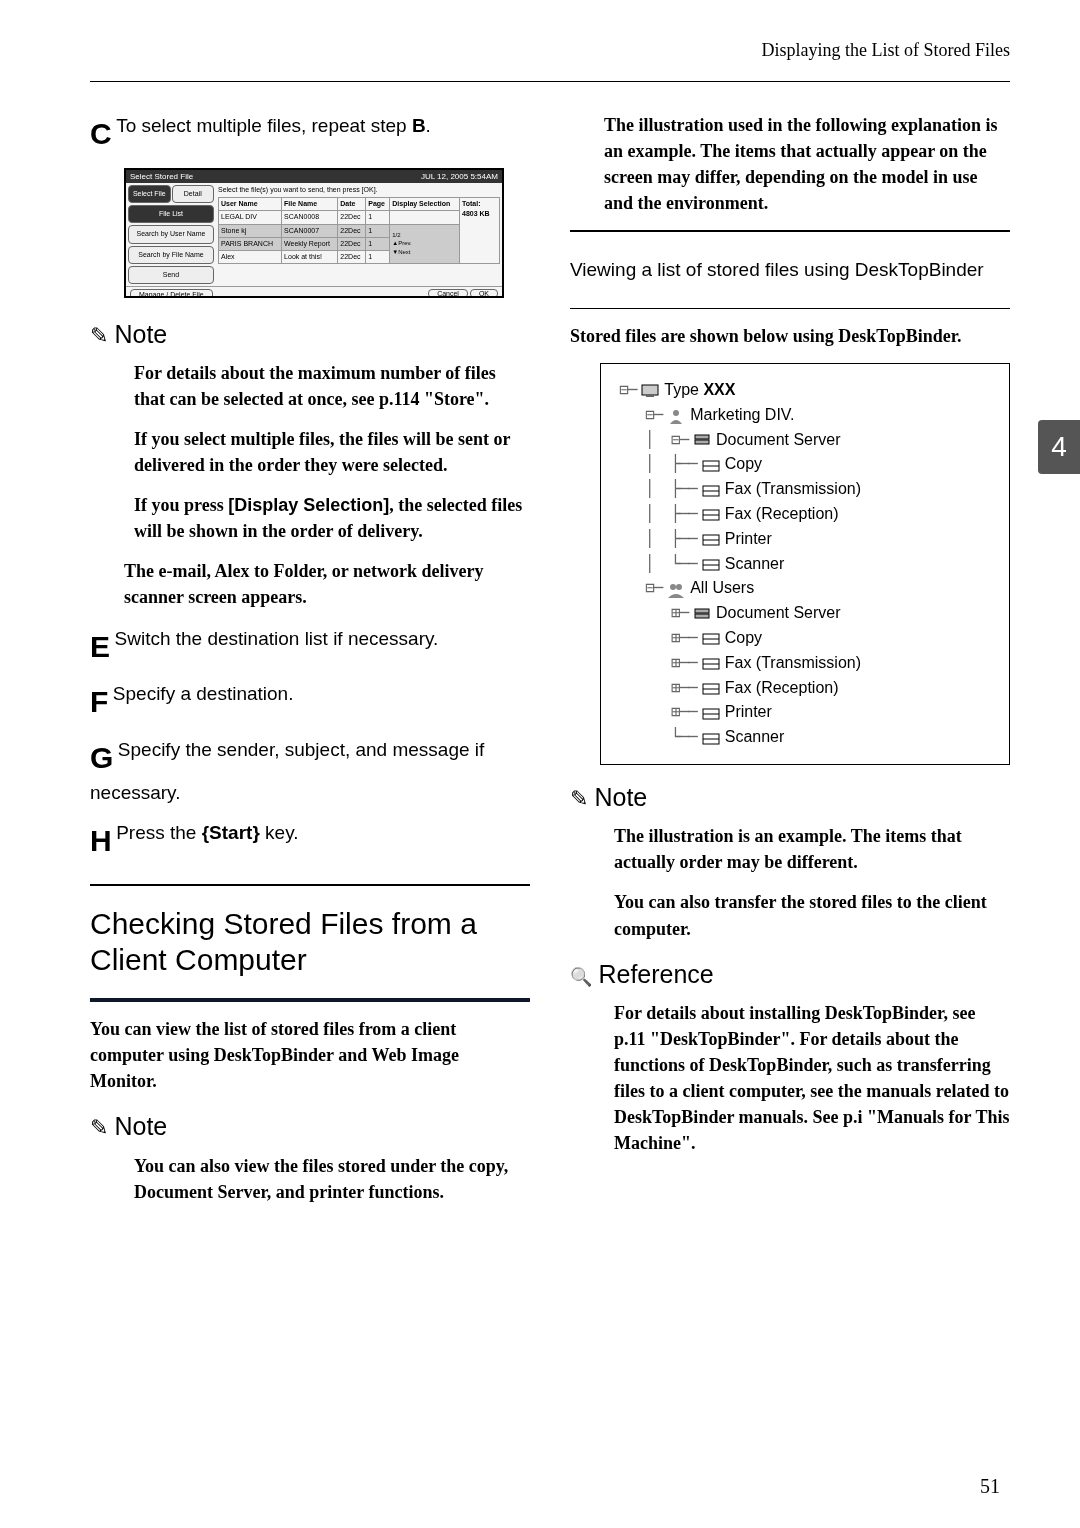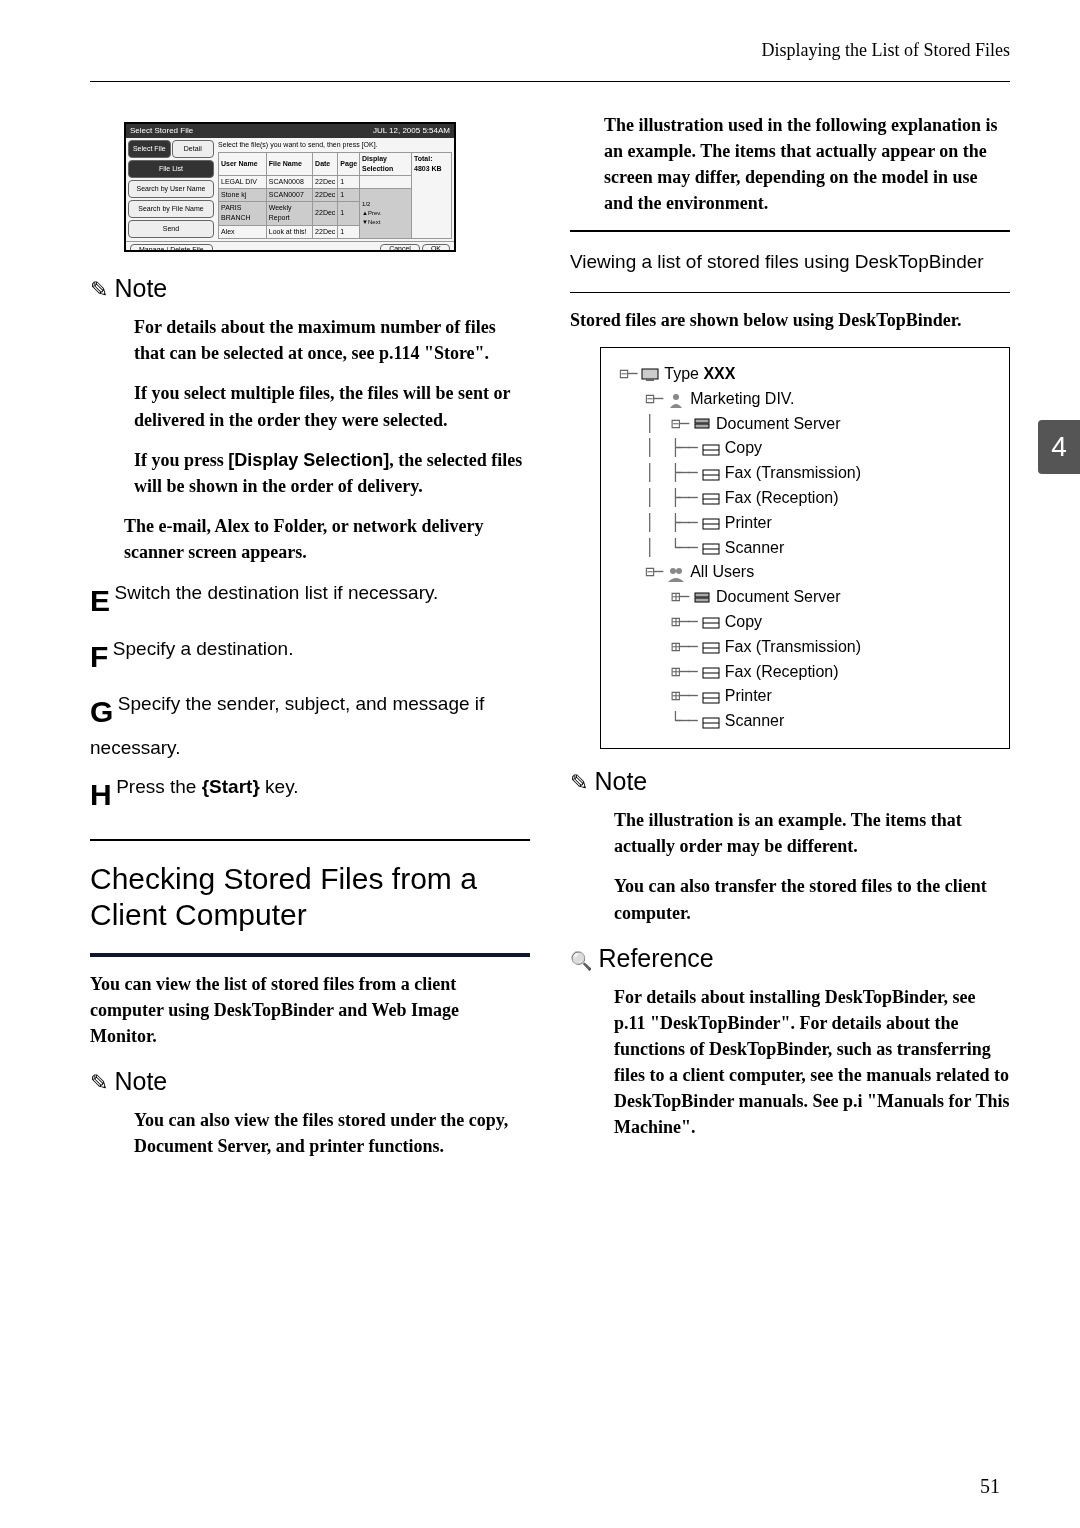--- a/index.html
+++ b/index.html
@@ -39,21 +39,21 @@
     font-size: 19px;
   }
   .step-row { margin-bottom: 12px; }
   .step-indent { margin-left: 34px; }
   .bold-key {
     font-family: Arial, Helvetica, sans-serif;
     font-weight: bold;
   }
   .screenshot-box {
     border: 2px solid #000;
-    width: 332px;
+    width: 380px;
     height: 130px;
     margin: 10px 0 18px 34px;
     background: #f5f5f5;
     font-family: Arial, sans-serif;
     display: flex;
     flex-direction: column;
     overflow: hidden;
   }
   .sb-titlebar {
     background: #333; color: #fff; font-size: 8px;
@@ -106,21 +106,21 @@
   }
   .body-serif-bold {
     font-weight: bold;
     margin-bottom: 14px;
   }
   .sub-section {
     font-family: Arial, Helvetica, sans-serif;
     font-size: 19px;
     border-top: 2px solid #000;
     border-bottom: 1px solid #000;
-    padding: 16px 0;
+    padding: 24px 0;
     margin: 14px 0;
   }
   .tree-box {
     border: 1px solid #000;
     padding: 14px 18px;
     margin: 14px 0 14px 30px;
     font-family: Arial, Helvetica, sans-serif;
     font-size: 16px;
     line-height: 1.55;
   }
@@ -155,20 +155,26 @@
 <body>
 
 <div class="header-right">Displaying the List of Stored Files</div>
 
 <div class="page-tab">4</div>
 
 <div class="columns">
 
   <div class="col">
 
+    <div class="step-row">
+      <span class="step-letter">C</span>
+      <span class="step-text">
+        <span>To select multiple files, repeat step </span><span class="bold-key">B</span><span>.</span>
+      </span>
+    </div>
 
     <div class="screenshot-box">
       <div class="sb-titlebar">
         <span>Select Stored File</span>
         <span>JUL   12, 2005   5:54AM</span>
       </div>
       <div class="sb-body">
         <div class="sb-left">
           <div style="display:flex;gap:1px">
             <div class="sb-btn sel" style="flex:1">Select File</div>

